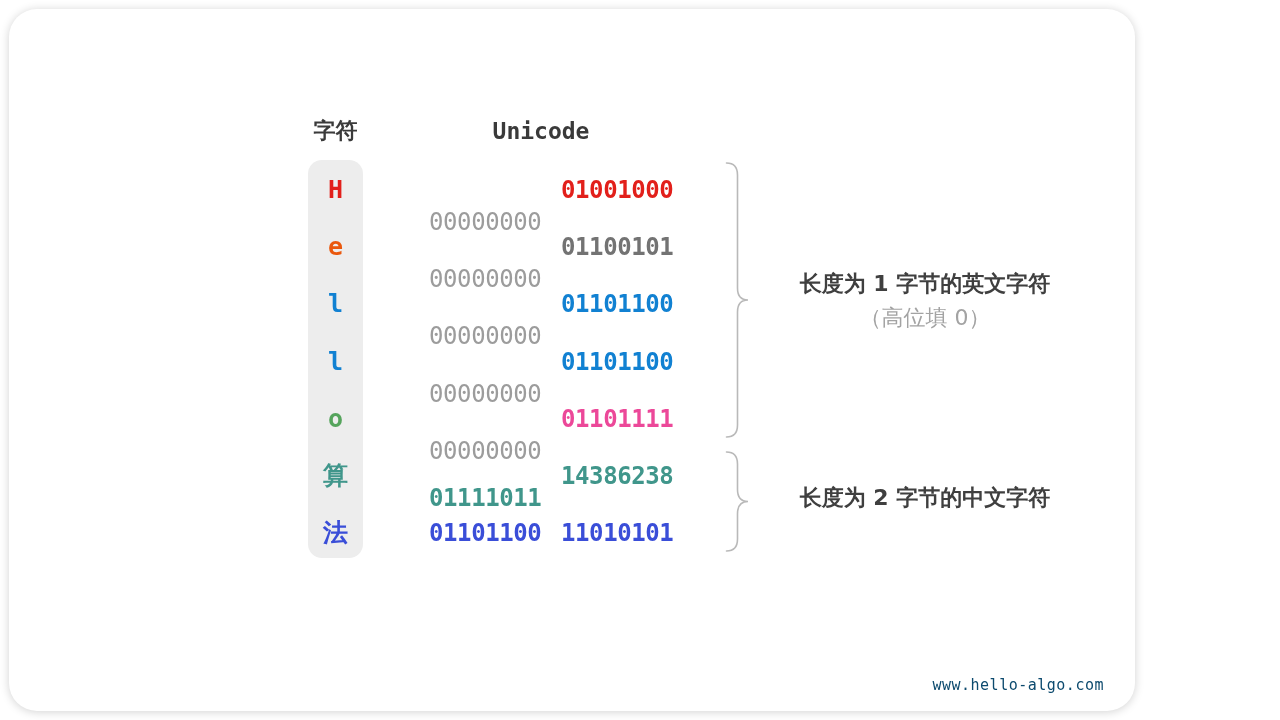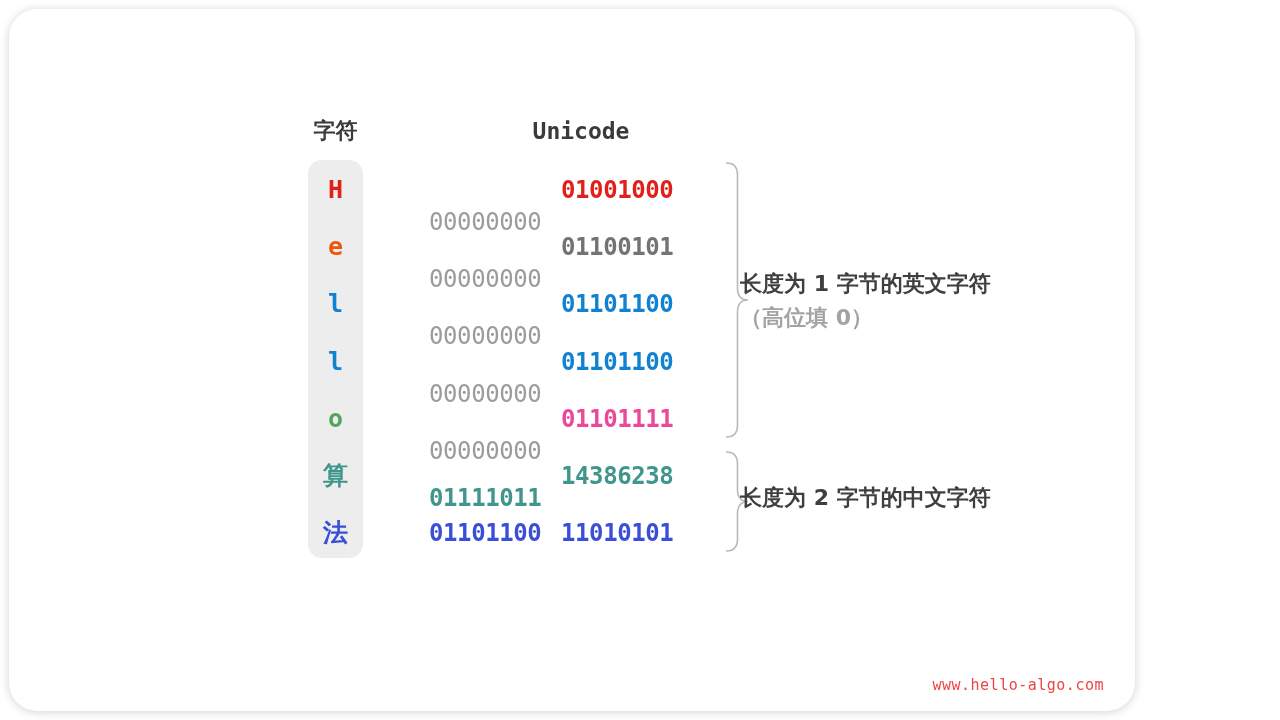--- a/index.html
+++ b/index.html
@@ -33,21 +33,21 @@
   }
   .hdr {
     position: absolute;
     top: 114px; height: 34px;
     line-height: 34px;
     font-weight: bold;
     color: #3a3a3a;
     text-align: center;
   }
   .hdr-char { left: 308px; width: 55px; font-size: 22px; }
-  .hdr-unicode { left: 486px; width: 190px; font-size: 23px; }
+  .hdr-unicode { left: 446px; width: 190px; font-size: 23px; }
 
   .row { position: absolute; left: 0; width: 100%; height: 36px; }
   .r0 { top: 172px; } .r1 { top: 229px; } .r2 { top: 286px; }
   .r3 { top: 344px; } .r4 { top: 401px; } .r5 { top: 458px; }
   .r6 { top: 515px; }
 
   .cell-char {
     position: absolute;
     left: 308px; width: 55px; height: 36px;
     line-height: 36px; text-align: center;
@@ -66,35 +66,35 @@
 
   .brace-layer {
     position: absolute; left: 0; top: 0;
     width: 1280px; height: 720px;
     pointer-events: none;
   }
 
   .annot {
     position: absolute;
     left: 740px; width: 370px;
-    text-align: left;
+    text-align: center;
     font-size: 22px;
     font-weight: 600;
     color: #3f3f3f;
     line-height: 34px;
   }
   .annot-english { top: 267px; }
   .annot-chinese { top: 481px; }
-  .annot .sub { color: #a3a3a3; font-weight: bold; }
+  .annot .sub { color: #a3a3a3; font-weight: normal; }
 
   .watermark {
     position: absolute;
     right: 40px; top: 676px;
     font-size: 15px;
-    color: #ef4444;
+    color: #0c4a6e;
     letter-spacing: 0.5px;
   }
 </style>
 </head>
 <body>
 
 <div class="stage">
   <div class="card"></div>
 
   <div class="char-col-bg"></div>

